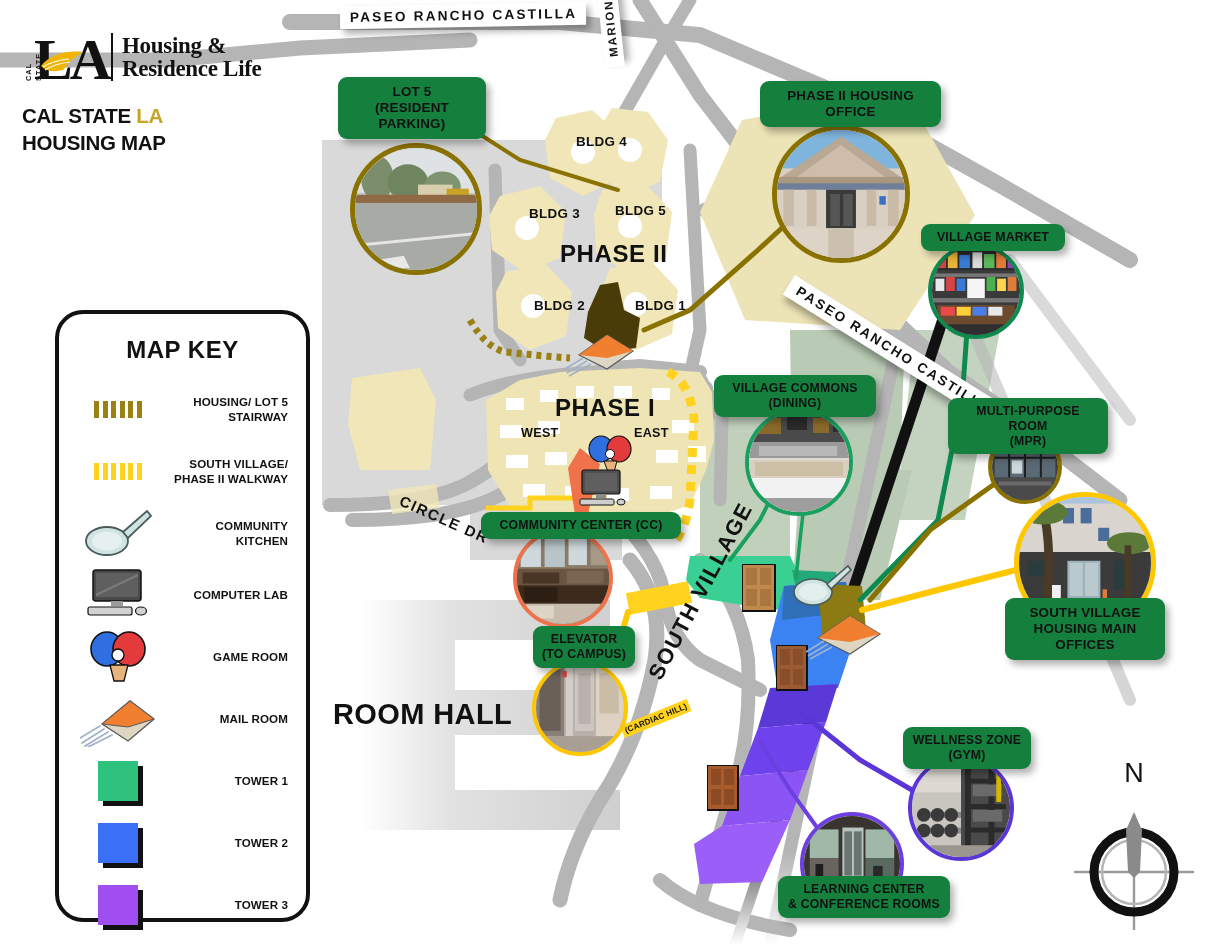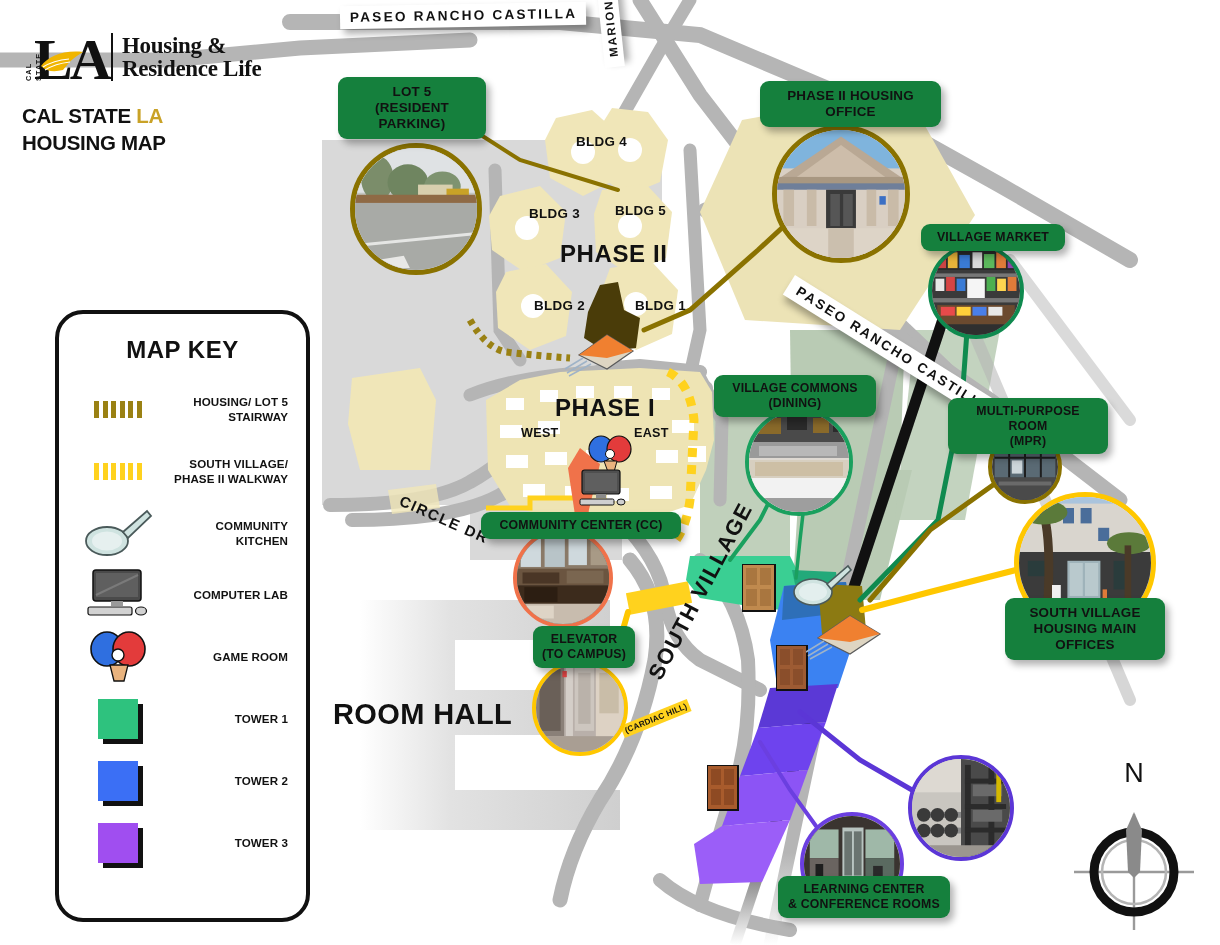--- a/index.html
+++ b/index.html
@@ -612,20 +612,22 @@
 
   <div class="callout" style="left:1005px;top:598px;width:160px;">SOUTH VILLAGE
 HOUSING MAIN
 OFFICES</div>
 
   <div class="callout sm" style="left:481px;top:512px;width:200px;">COMMUNITY CENTER (CC)</div>
 
   <div class="callout sm" style="left:533px;top:626px;width:102px;">ELEVATOR
 (TO CAMPUS)</div>
 
+  <div class="callout sm" style="left:903px;top:727px;width:128px;">WELLNESS ZONE
+(GYM)</div>
 
   <div class="callout sm" style="left:778px;top:876px;width:172px;padding-left:9px;">LEARNING CENTER
 &amp; CONFERENCE ROOMS</div>
 
   <div class="brand">
     <div class="logo-row">
       <div class="logo-mark">
         <span class="logo-calstate">CAL STATE</span>
         <span class="logo-la">LA</span>
         <svg class="logo-wing" width="46" height="24" viewBox="0 0 46 24">
@@ -710,20 +712,35 @@
         <svg width="70" height="52" viewBox="0 0 70 52">
           <ellipse cx="24" cy="18" rx="16" ry="17" fill="#2f6fe0" stroke="#111" stroke-width="1.6"></ellipse>
           <ellipse cx="46" cy="18" rx="16" ry="17" fill="#e33b3b" stroke="#111" stroke-width="1.6"></ellipse>
           <circle cx="35" cy="24" r="6" fill="#fff" stroke="#111" stroke-width="1.4"></circle>
           <path d="M27,34 L31,50 L41,50 L45,34 Z" fill="#e9b37e" stroke="#111" stroke-width="1.3"></path>
         </svg>
       </div>
       <div class="key-label">GAME ROOM</div>
     </div>
 
+    <div class="key-row">
+      <div class="key-swatch">
+        <svg width="76" height="56" viewBox="0 0 76 56">
+          <path d="M22,33 L50,10 L74,28 L48,50 Z" fill="#ded5c2" stroke="#5a5a5a" stroke-width="1.4"></path>
+          <path d="M22,33 L50,10 L74,28 L48,36 Z" fill="#f08030" stroke="#5a5a5a" stroke-width="1"></path>
+          <g stroke="#9fb3c8" stroke-width="1.8" stroke-linecap="round">
+            <line x1="2" y1="52" x2="24" y2="38"></line>
+            <line x1="5" y1="55" x2="28" y2="41"></line>
+            <line x1="0" y1="47" x2="20" y2="35"></line>
+            <line x1="8" y1="56" x2="32" y2="44"></line>
+          </g>
+        </svg>
+      </div>
+      <div class="key-label">MAIL ROOM</div>
+    </div>
 
     <div class="key-row">
       <div class="key-swatch">
         <div class="sq-swatch" style="background:#2ec27e;"></div>
       </div>
       <div class="key-label">TOWER 1</div>
     </div>
 
     <div class="key-row">
       <div class="key-swatch">

